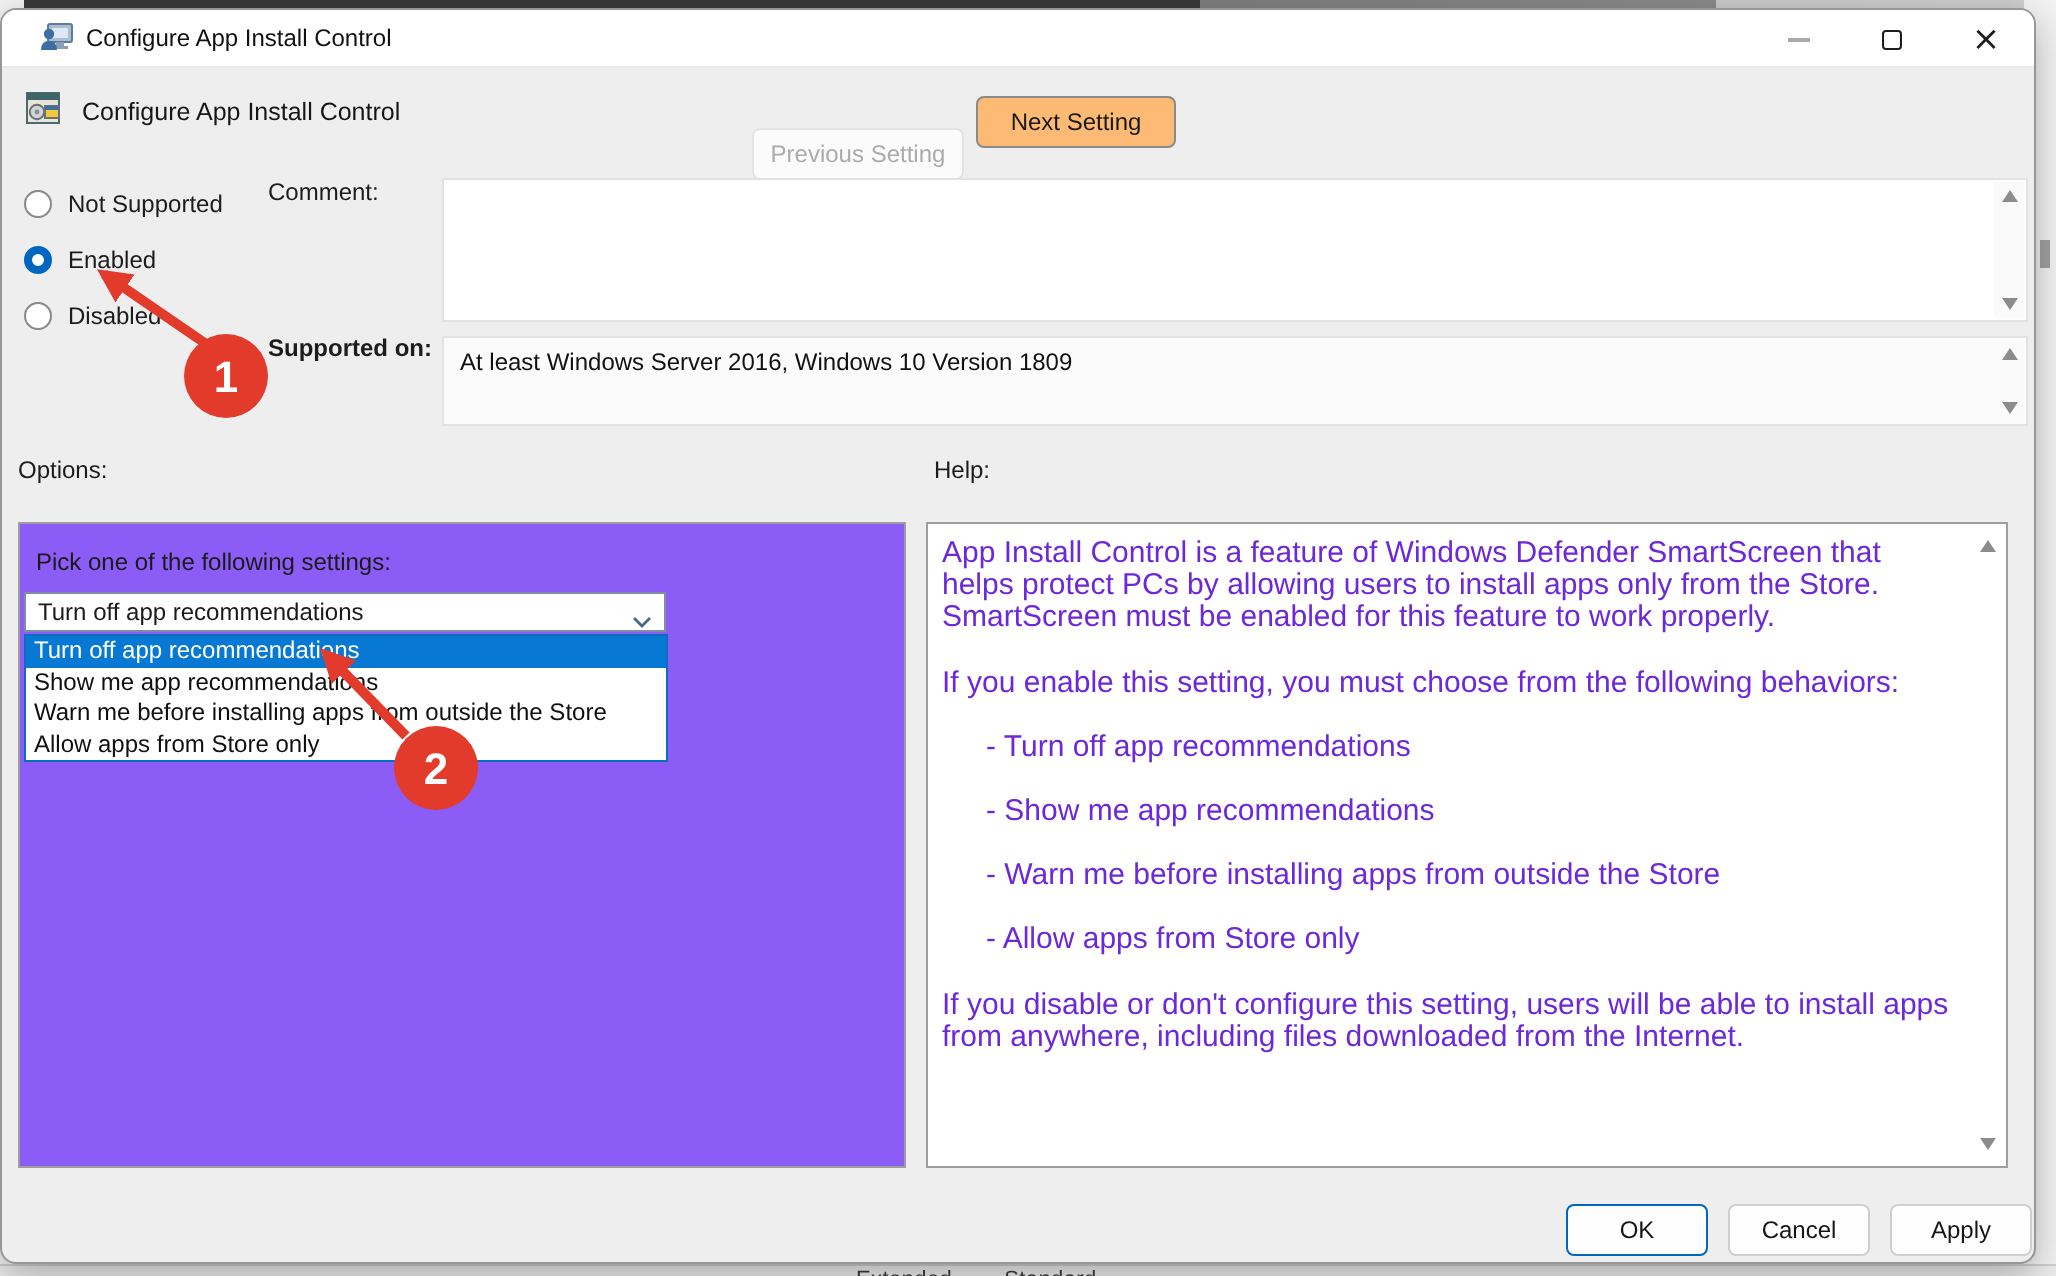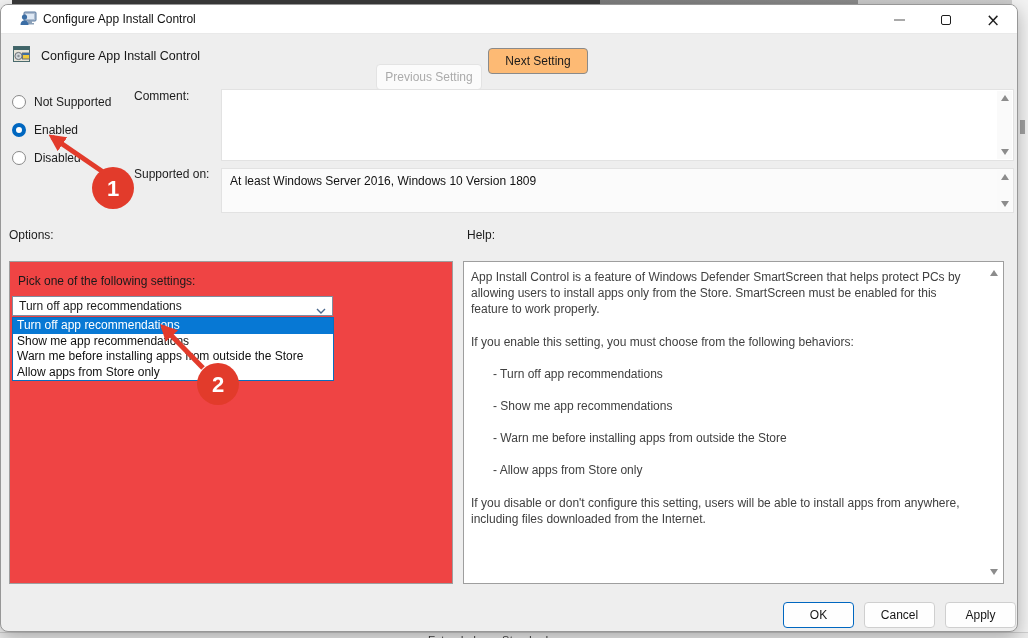--- a/index.html
+++ b/index.html
@@ -43,52 +43,52 @@
 
   
   .radio-row { position:absolute; left:11px; display:flex; align-items:center; gap:8px; height:16px; }
   .radio-row.r0 { top:89px; } .radio-row.r1 { top:117px;justify-content:flex-end; } .radio-row.r2 { top:145px; }
   .radio { width:14px; height:14px; border-radius:50%; background:#fff; border:1px solid #898989; }
   .radio-row.checked .radio { border:4.5px solid #0067c0; }
   .radio-label { font-size:12px; color:#1c1c1c; }
 
   .field-label { position:absolute; font-size:12px; color:#1c1c1c; }
   .lbl-comment { left:133px; top:84px; }
-  .lbl-supported { left:133px; top:162px; }
+  .lbl-supported { left:133px; top:162px;font-weight:bold; }
 
   .comment-box { position:absolute; left:220px; top:84px; width:793px; height:72px;
     background:#fff; border:1px solid #e2e2e2; }
   .supported-box { position:absolute; left:220px; top:163px; width:793px; height:45px;
     background:#fbfbfb; border:1px solid #e2e2e2; }
   .supported-text { position:absolute; left:8px; top:5px; font-size:12px; color:#111; }
 
   .vscroll { position:absolute; right:1px; top:1px; bottom:1px; width:15px; background:#fafafa;
     display:flex; flex-direction:column; justify-content:space-between; align-items:center; padding:4px 0; }
   .tri-up { width:0; height:0; border-left:4.5px solid transparent; border-right:4.5px solid transparent; border-bottom:6px solid #8c8c8c; }
   .tri-down { width:0; height:0; border-left:4.5px solid transparent; border-right:4.5px solid transparent; border-top:6px solid #8c8c8c; }
 
   .section-label { position:absolute; font-size:12px; color:#1c1c1c; }
   .lbl-options { left:8px; top:223px; }
   .lbl-help { left:466px; top:223px; }
 
   .options-box { position:absolute; left:8px; top:256px; width:444px; height:323px;
-    background:#ef4444; border:1px solid #9e9e9e;padding-left:16px; }
+    background:#8b5cf6; border:1px solid #9e9e9e;padding-left:16px; }
   .picker-label { position:absolute; left:8px; top:12px; font-size:12px; }
   .combobox { position:absolute; left:2px; top:34px; width:321px; height:20px; background:#fff;
     border:1px solid #7f8da0; display:flex; align-items:center; padding:0 6px; font-size:12px; }
   .combo-chevron { position:absolute; right:6px; top:6px; }
   .droplist { position:absolute; left:2px; top:55px; width:322px; background:#fff; border:1px solid #0a6ebd; }
   .drop-item { height:15.5px; line-height:15.5px; padding:0 4px; font-size:12px; color:#101010; white-space:nowrap; overflow:hidden; }
   .drop-item.hl { background:#0778d4; color:#fff; }
 
   .help-box { position:absolute; left:462px; top:256px; width:541px; height:323px;
     background:#fff; border:1px solid #9e9e9e; }
   .help-scroll { position:absolute; right:2px; top:2px; bottom:2px; width:15px;
     display:flex; flex-direction:column; justify-content:space-between; align-items:center; padding:6px 0; background:#fff; }
-  .help-text { position:absolute; left:7px; top:7px; width:505px; font-size:12px; line-height:16.2px; color:#404040; }
+  .help-text { position:absolute; left:7px; top:7px; width:505px; font-size:15px; line-height:16.2px; color:#6d28d9; }
   .help-text p { margin-bottom:16px; }
   .help-text p.indent { padding-left:22px; }
 
   .footer-btn { position:absolute; top:597px; width:71px; height:26px; border-radius:4px;
     background:#fefefe; border:1px solid #cfcfcf; font-size:12px; color:#161616;
     display:flex; align-items:center; justify-content:center; }
   .btn-ok { left:782px; border:1px solid #0067c0; }
   .btn-cancel { left:863px; }
   .btn-apply { left:944px; }
 

